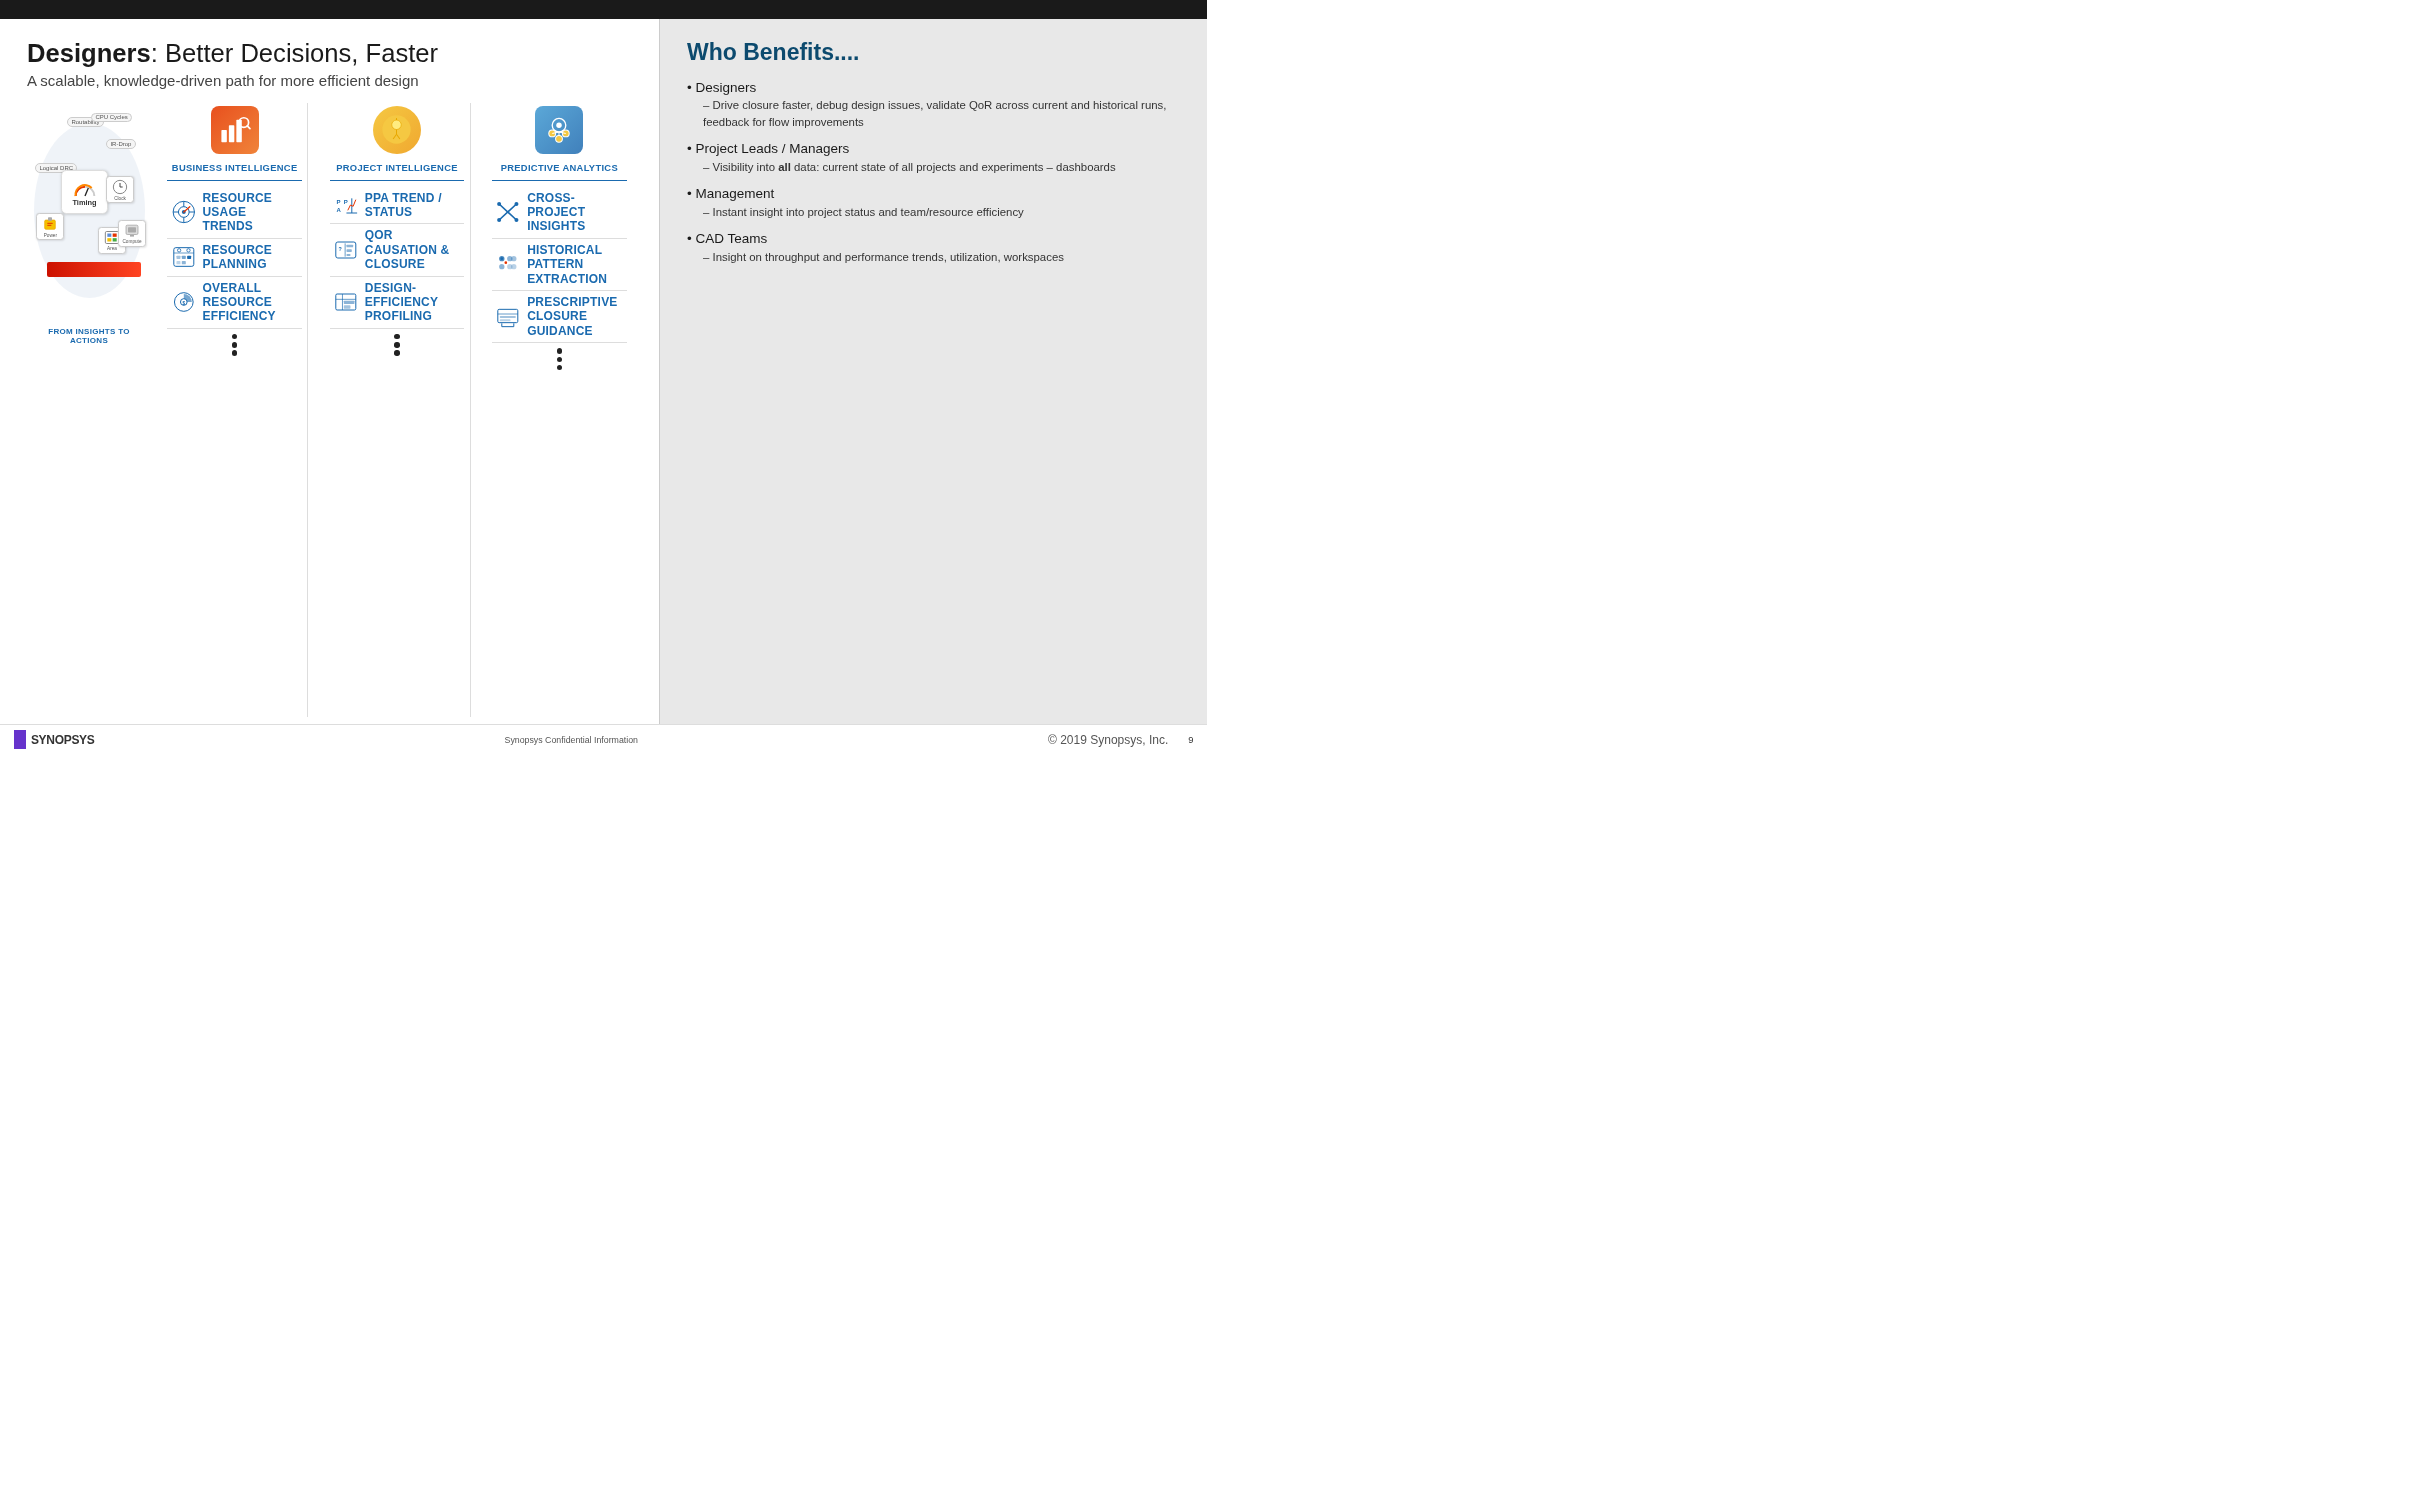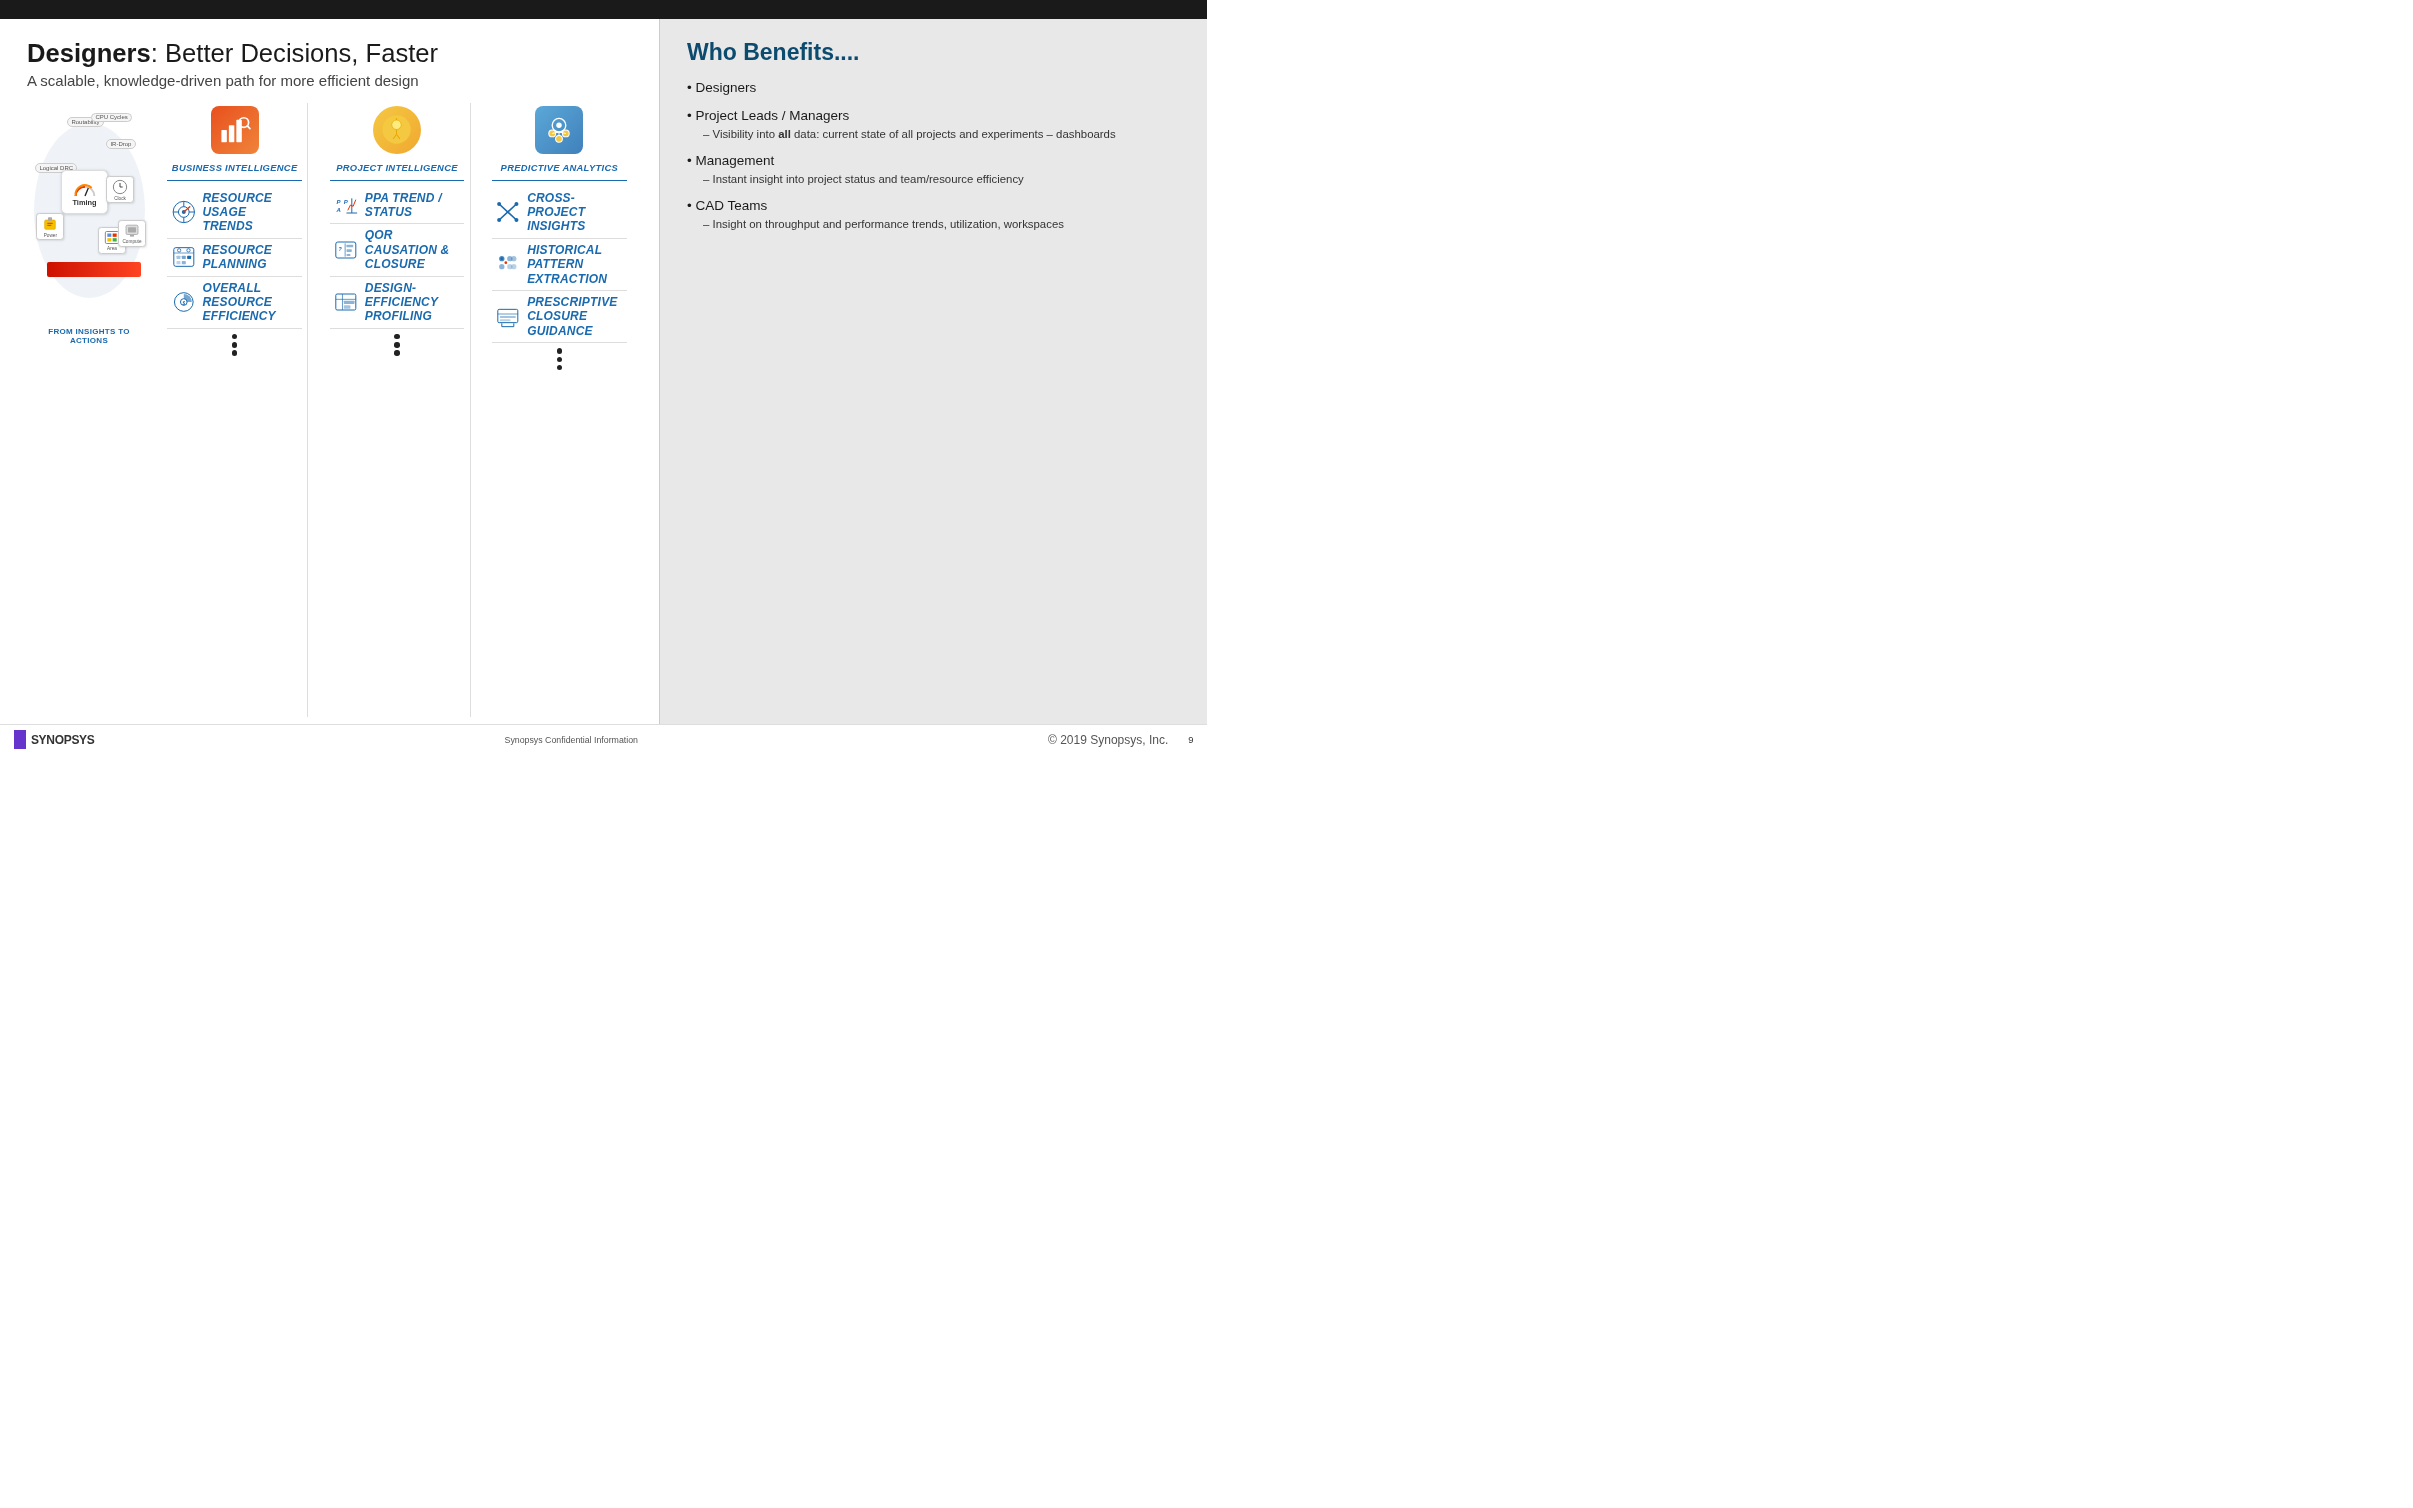--- a/index.html
+++ b/index.html
@@ -141,21 +141,20 @@
       background: linear-gradient(to right, #cc1100, #ff4422);
       border-radius: 2px;
     }
 
     
     .columns-area {
       display: flex;
       flex: 1;
       gap: 16px;
       margin-top: 0px;
-      font-style: italic;
     }
 
     .intel-column {
       flex: 1;
       display: flex;
       flex-direction: column;
       align-items: center;
       padding: 0 5.4px;
       border-right: 0.7px solid #ddd;
     }
@@ -688,20 +687,21 @@
 
       </div>
     </div>
   </div>
 
   <div class="right-panel">
     <h2 class="who-title">Who Benefits....</h2>
 
     <div class="benefit-group">
       <div class="benefit-heading">Designers</div>
+      <div class="benefit-sub">Drive closure faster, debug design issues, validate QoR across current and historical runs, feedback for flow improvements</div>
     </div>
 
     <div class="benefit-group">
       <div class="benefit-heading">Project Leads / Managers</div>
       <div class="benefit-sub">Visibility into <strong>all</strong> data: current state of all projects and experiments – dashboards</div>
     </div>
 
     <div class="benefit-group">
       <div class="benefit-heading">Management</div>
       <div class="benefit-sub">Instant insight into project status and team/resource efficiency</div>

